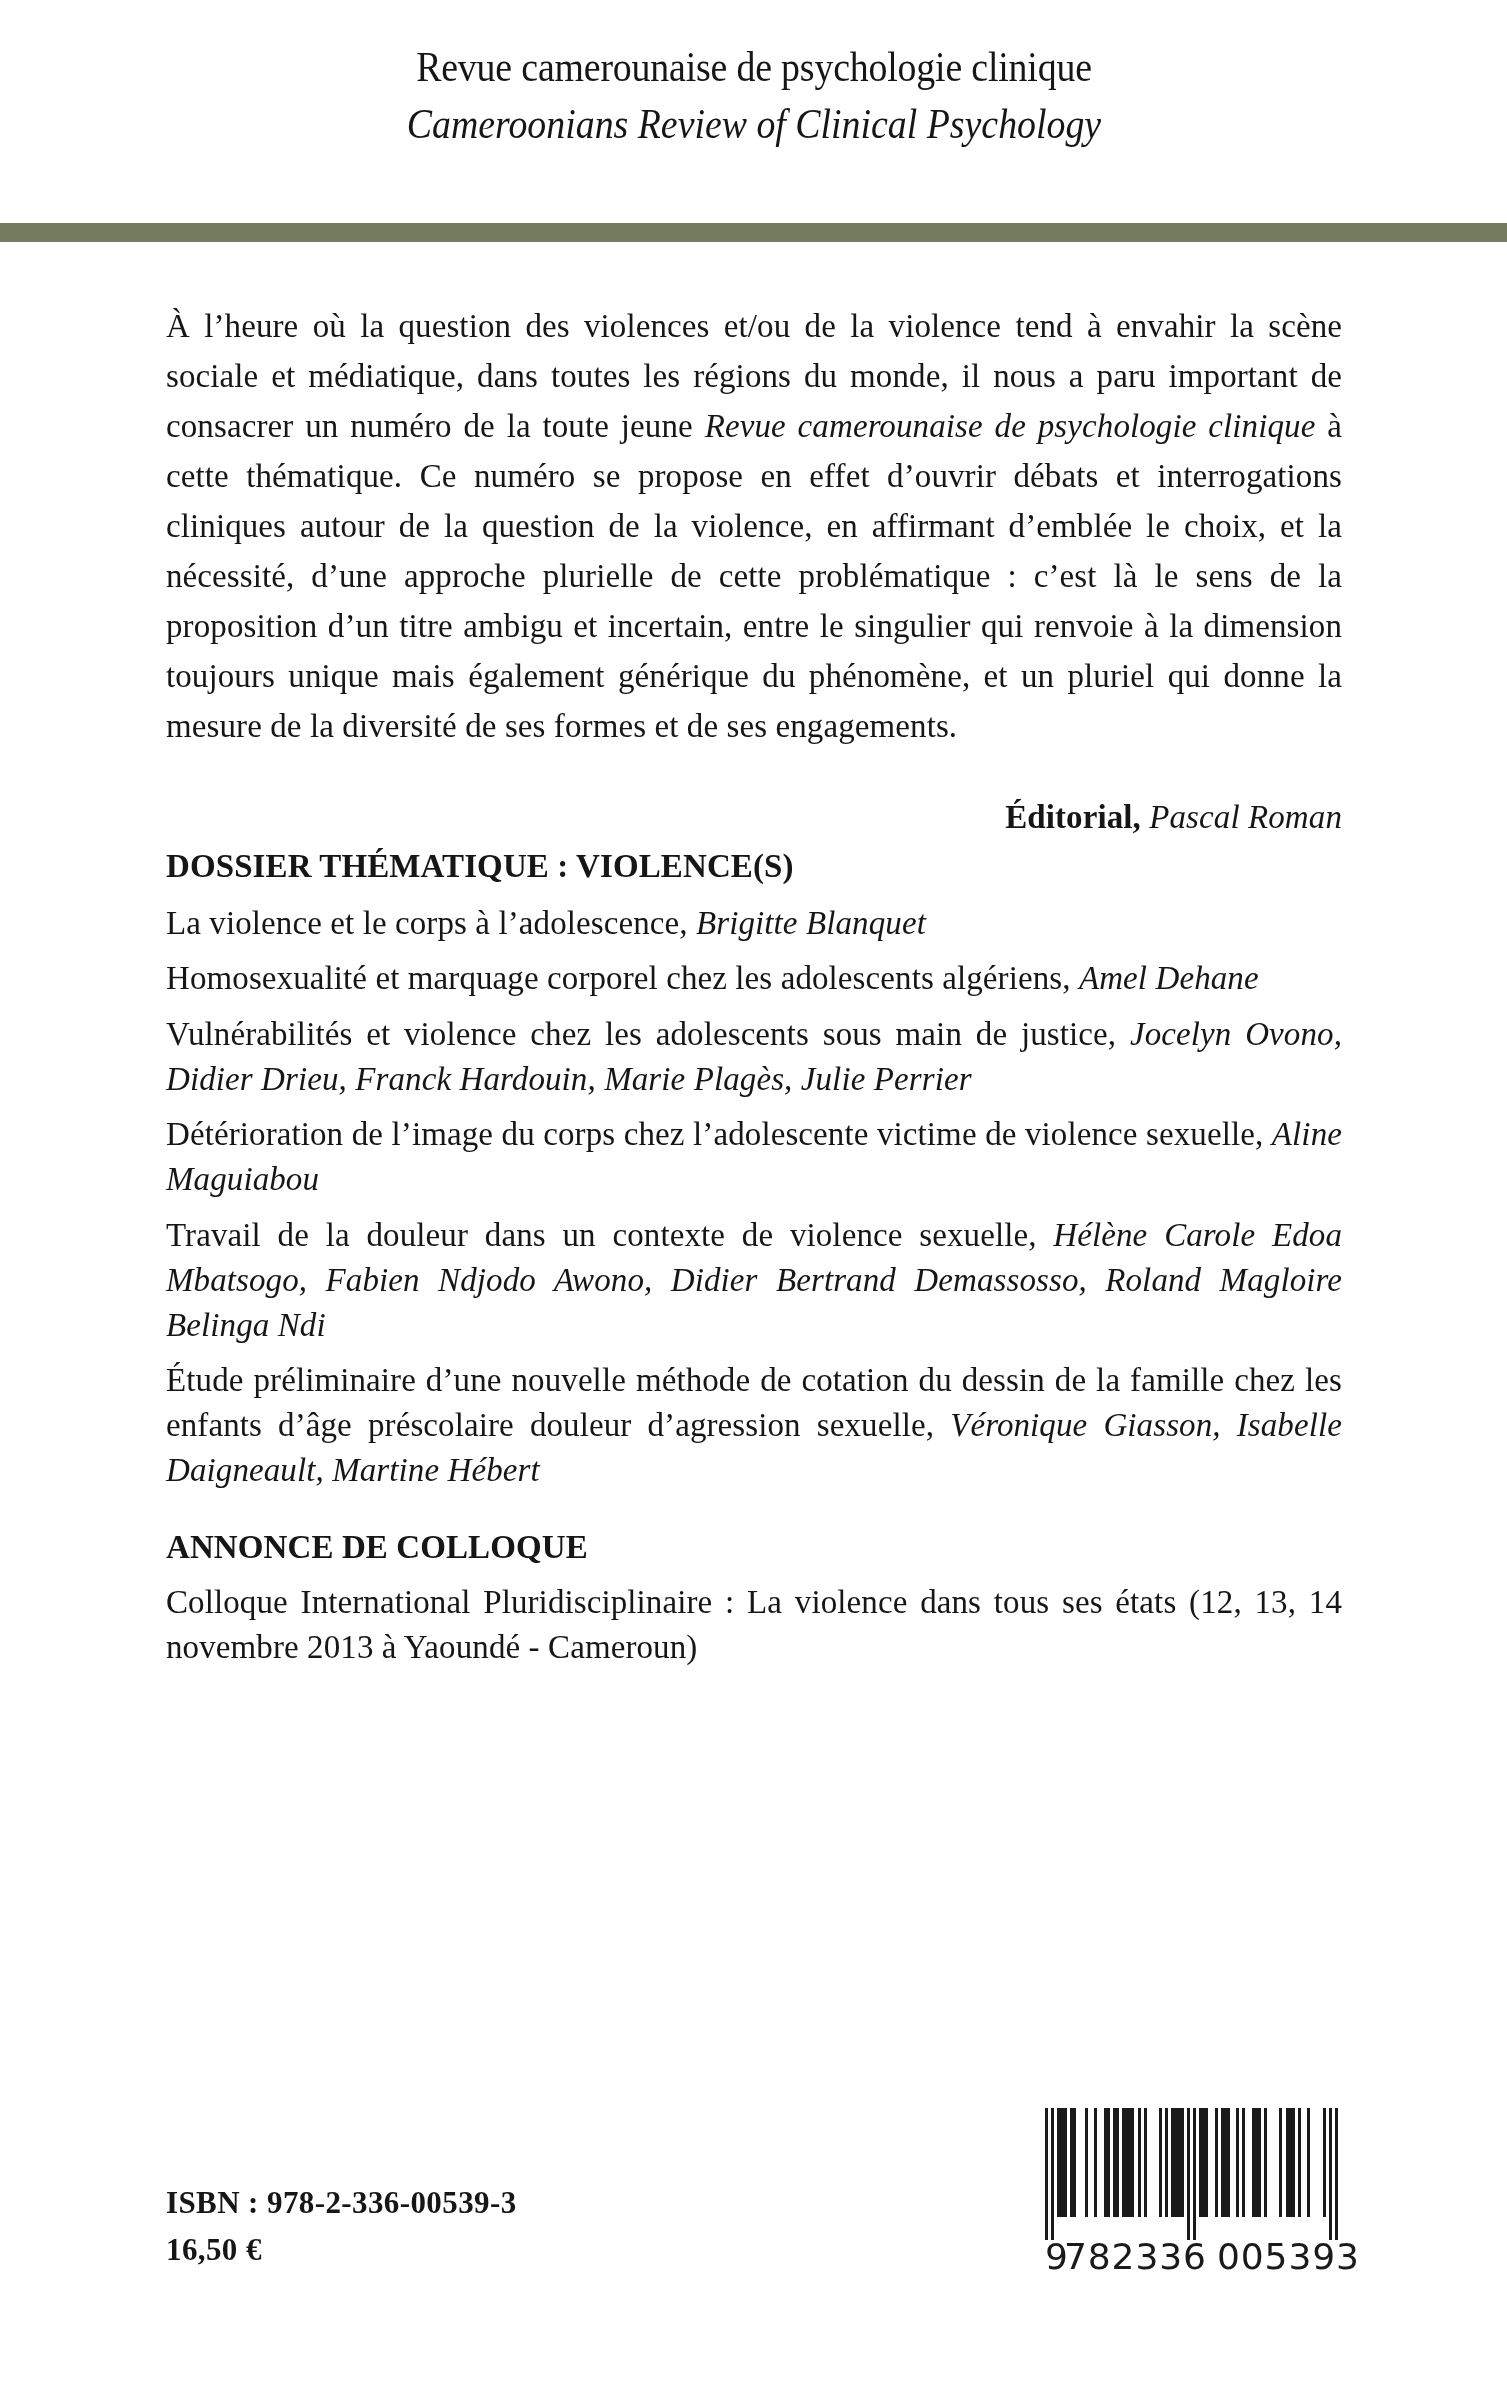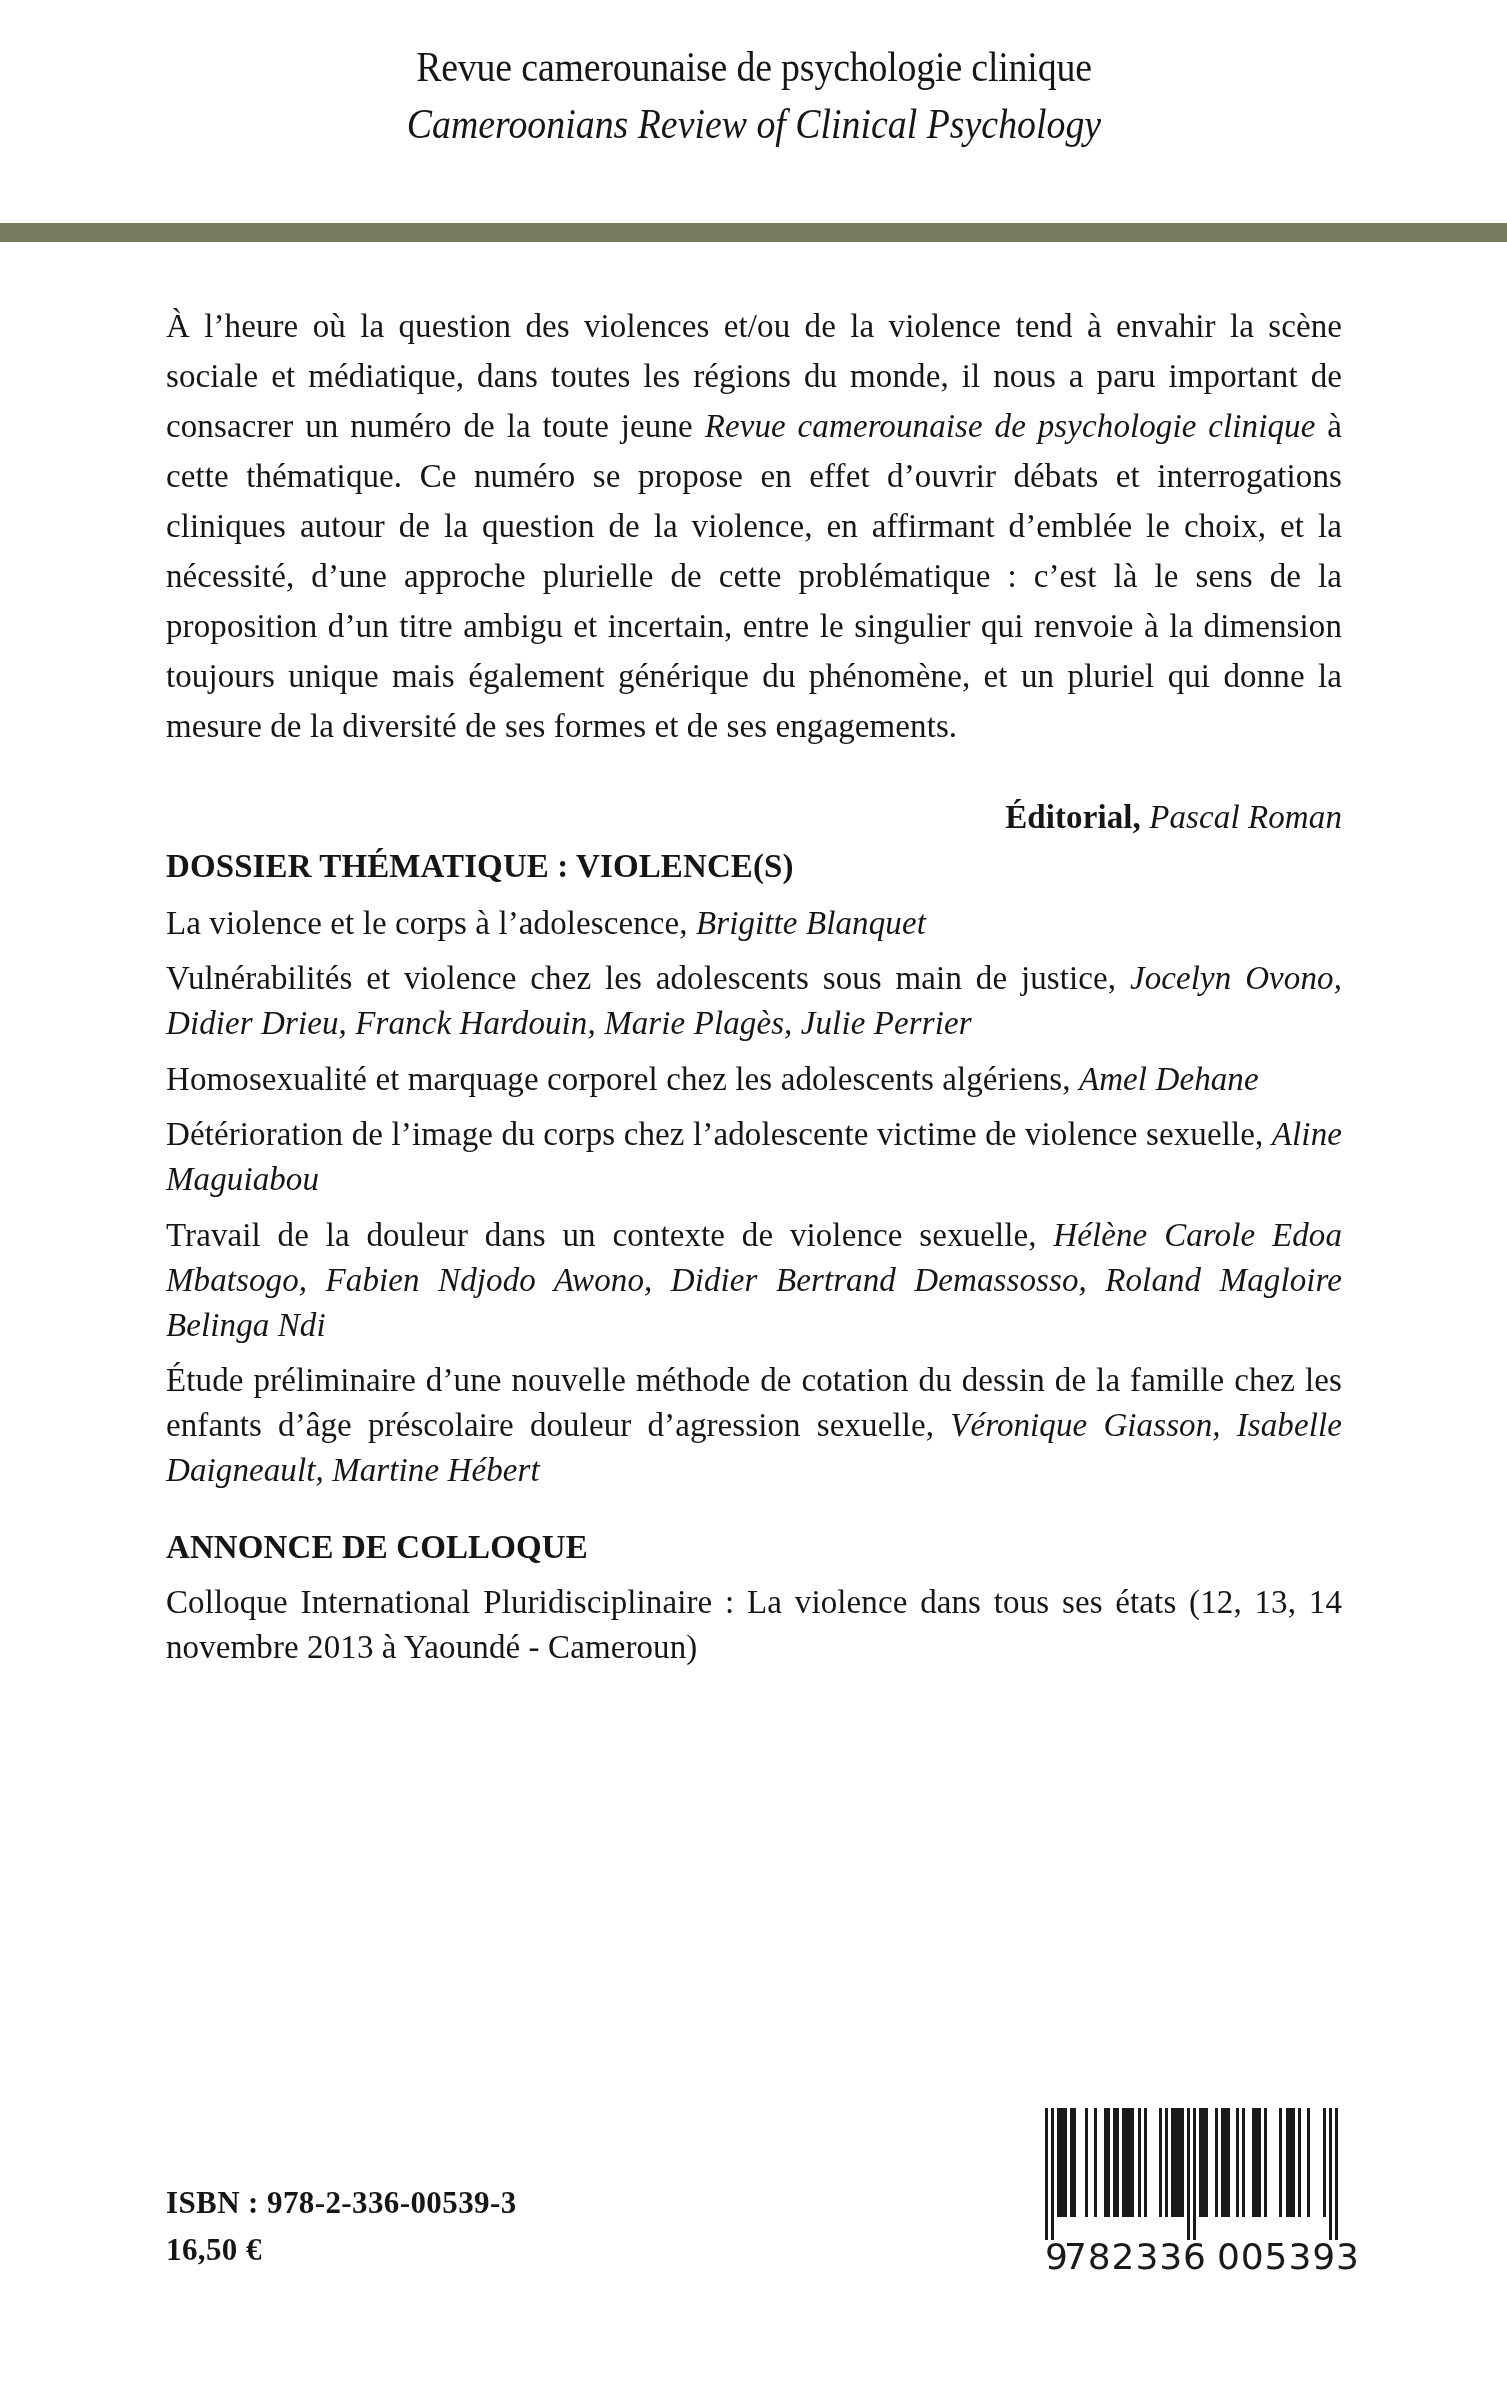--- a/index.html
+++ b/index.html
@@ -163,23 +163,23 @@
   <p class="blurb"><span>À l’heure où la question des violences et/ou de la violence tend à envahir la scène sociale et médiatique, dans toutes les régions du monde, il nous a paru important de consacrer un numéro de la toute jeune </span><em>Revue camerounaise de psychologie clinique</em><span> à cette thématique. Ce numéro se propose en effet d’ouvrir débats et interrogations cliniques autour de la question de la violence, en affirmant d’emblée le choix, et la nécessité, d’une approche plurielle de cette problématique : c’est là le sens de la proposition d’un titre ambigu et incertain, entre le singulier qui renvoie à la dimension toujours unique mais également générique du phénomène, et un pluriel qui donne la mesure de la diversité de ses formes et de ses engagements.</span></p>
 
   <div id="toc">
 
     <p class="toc-line editorial"><span class="ed">Éditorial,</span><span class="au"> Pascal Roman</span></p>
 
     <p class="toc-line section-head">DOSSIER THÉMATIQUE : VIOLENCE(S)</p>
 
     <p class="toc-line no-justify"><span>La violence et le corps à l’adolescence, </span><span class="au">Brigitte Blanquet</span></p>
 
+    <p class="toc-line"><span>Homosexualité et marquage corporel chez les adolescents algériens, </span><span class="au">Amel Dehane</span></p>
+
     <p class="toc-line"><span>Vulnérabilités et violence chez les adolescents sous main de justice, </span><span class="au">Jocelyn Ovono, Didier Drieu, Franck Hardouin, Marie Plagès, Julie Perrier</span></p>
-
-    <p class="toc-line"><span>Homosexualité et marquage corporel chez les adolescents algériens, </span><span class="au">Amel Dehane</span></p>
 
     <p class="toc-line"><span>Détérioration de l’image du corps chez l’adolescente victime de violence sexuelle, </span><span class="au">Aline Maguiabou</span></p>
 
     <p class="toc-line"><span>Travail de la douleur dans un contexte de violence sexuelle, </span><span class="au">Hélène Carole Edoa Mbatsogo, Fabien Ndjodo Awono, Didier Bertrand Demassosso, Roland Magloire Belinga Ndi</span></p>
 
 
     <p class="toc-line"><span>Étude préliminaire d’une nouvelle méthode de cotation du dessin de la famille chez les enfants d’âge préscolaire douleur d’agression sexuelle, </span><span class="au">Véronique Giasson, Isabelle Daigneault, Martine Hébert</span></p>
 
   </div>
 

